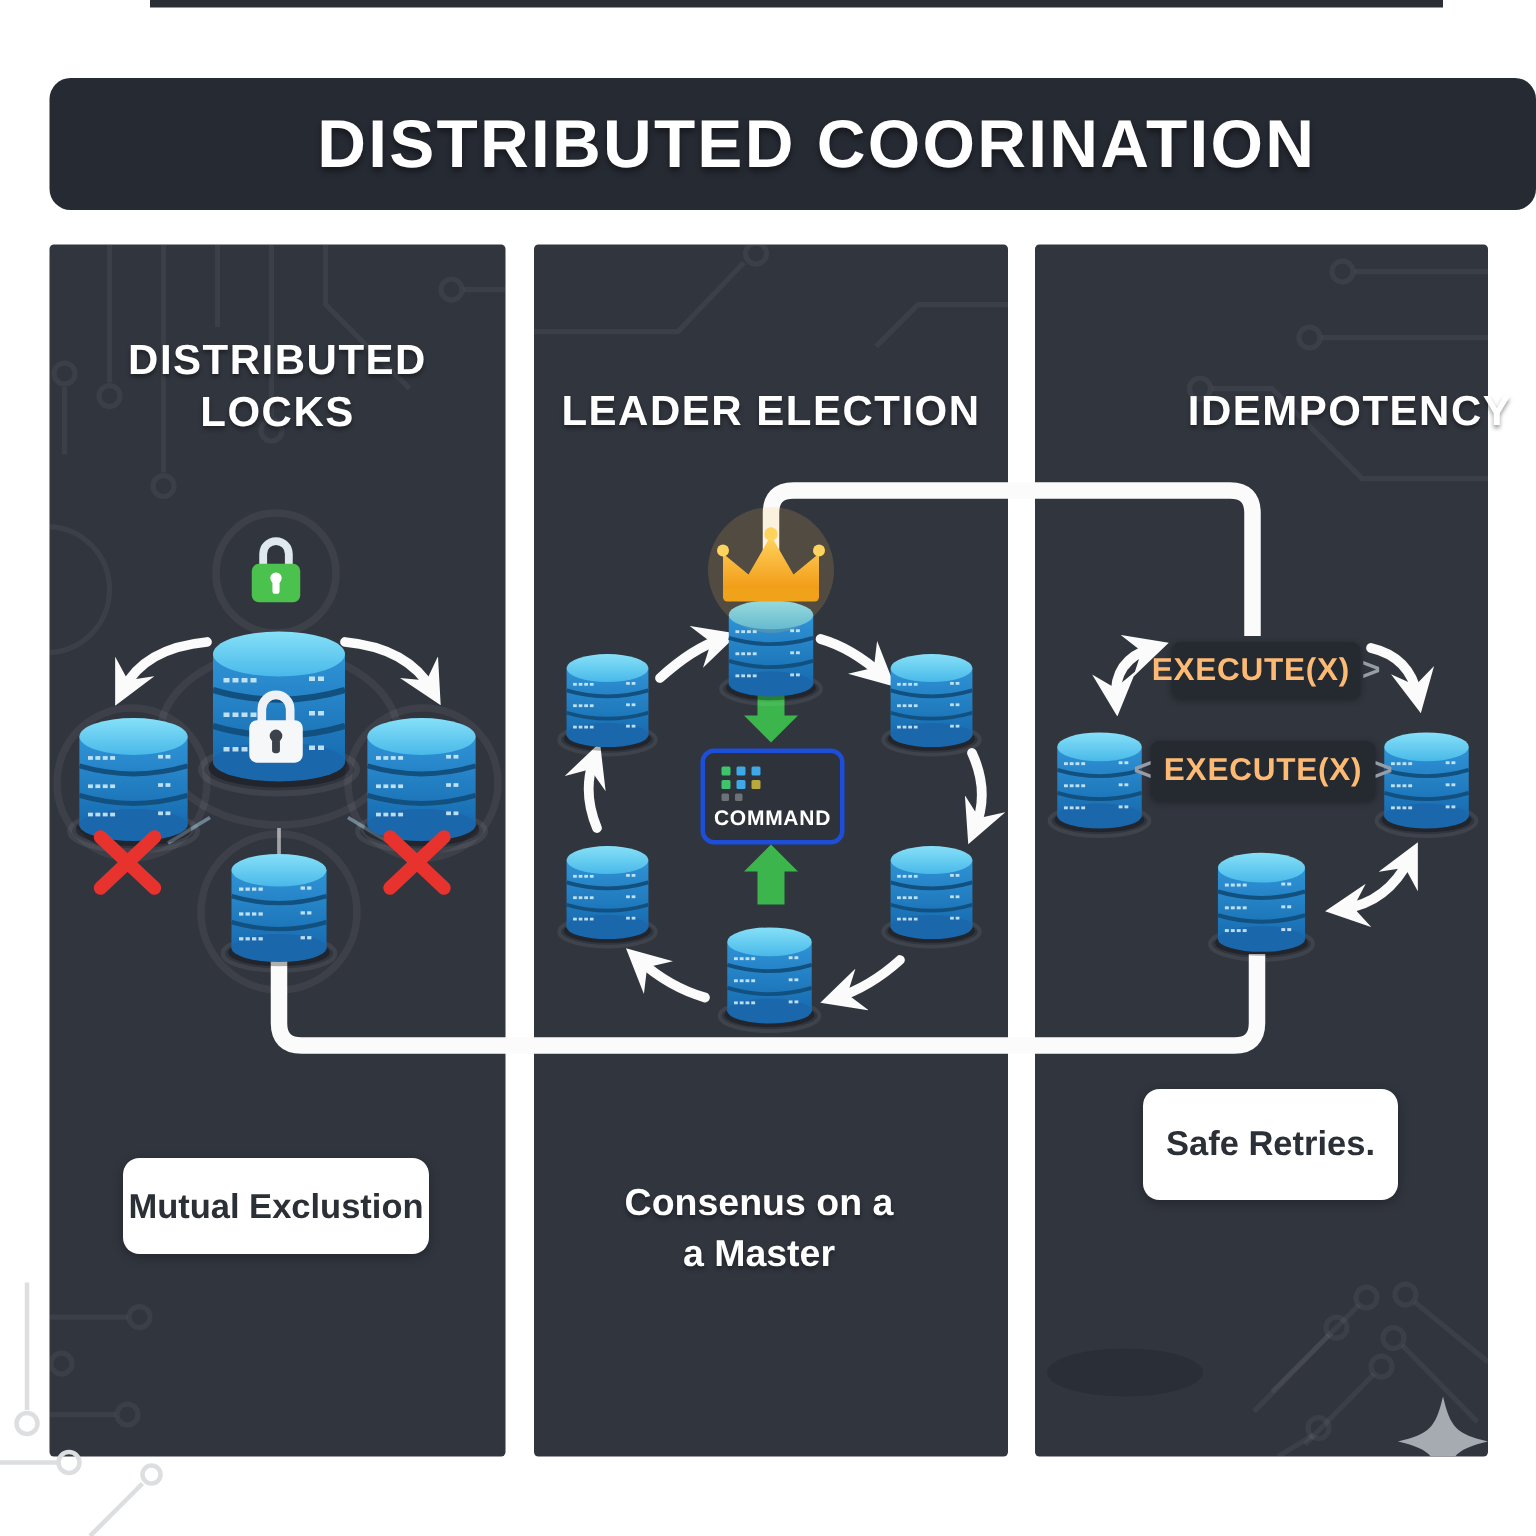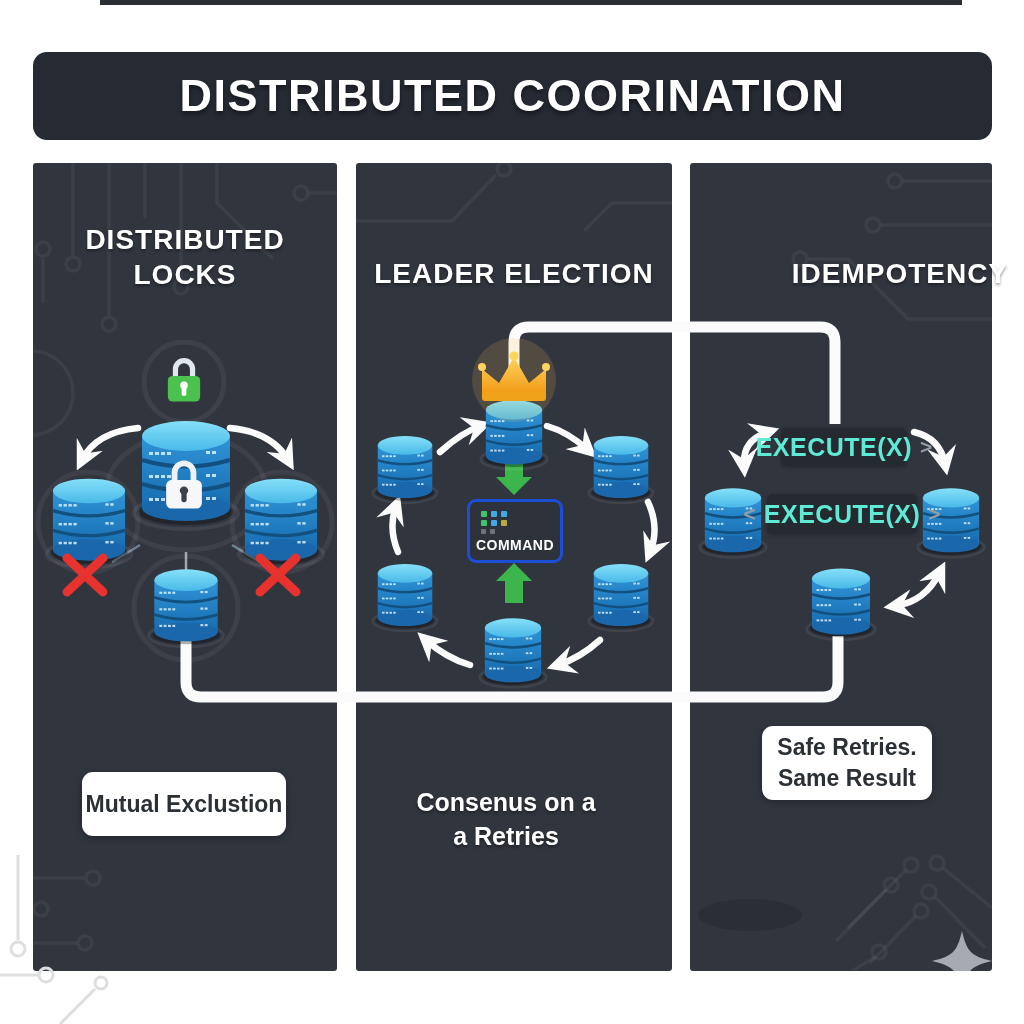--- a/index.html
+++ b/index.html
@@ -1,20 +1,20 @@
 <!DOCTYPE html>
 <html><head>
 <meta charset="utf-8">
 <style>
   html,body{margin:0;padding:0;background:#fff;}
   .canvas{position:relative;width:1024px;height:1024px;background:#ffffff;overflow:hidden;
           font-family:"Liberation Sans", sans-serif;}
   .top-strip{position:absolute;left:100px;top:0;width:862px;height:5px;background:#2b2e35;}
   .title-bar{position:absolute;left:33px;top:52px;width:959px;height:88px;background:#262a33;
-             border-radius:14px;display:flex;align-items:center;justify-content:center;}
+             border-radius:14px;display:flex;align-items:center;justify-content:center;padding-left:32px;}
   .title-bar span{color:#fff;font-size:45px;font-weight:bold;letter-spacing:1.5px;
                   text-shadow:0 3px 4px rgba(0,0,0,.45);}
   .panel{position:absolute;top:163px;height:808px;background:#31353e;border-radius:3px;overflow:hidden;}
   #panel-1{left:33px;width:304px;}
   #panel-2{left:356px;width:316px;}
   #panel-3{left:690px;width:302px;}
   .panel svg{position:absolute;left:0;top:0;}
   .heading{position:absolute;z-index:7;color:#fff;font-weight:bold;font-size:28px;letter-spacing:1px;
            text-align:center;line-height:1.25;text-shadow:0 2px 3px rgba(0,0,0,.4);}
   #h1{left:33px;top:222px;width:304px;}
@@ -27,21 +27,21 @@
   .dots{display:flex;flex-direction:column;gap:3px;margin:0 0 3px 11px;}
   .dot-row{display:flex;gap:4px;}
   .dot{width:6px;height:6px;border-radius:1px;}
   .d-g{background:#3ec46d;} .d-b{background:#3fa9e8;} .d-y{background:#b9a93c;} .d-s{background:#6d7277;width:5px;height:5px;}
   .command-box .cmd-label{color:#fff;font-weight:bold;font-size:14px;letter-spacing:.5px;text-align:center;}
   .exec-box{position:absolute;z-index:6;background:rgba(36,40,47,.92);border-radius:6px;
             display:flex;align-items:center;justify-content:center;gap:8px;
             box-shadow:0 1px 4px rgba(0,0,0,.3);}
   #exec-1{left:781px;top:428px;width:126px;height:38px;}
   #exec-2{left:767px;top:494px;width:150px;height:40px;}
-  .exec-box .lbl{color:#5eead4;font-weight:bold;font-size:25px;letter-spacing:.5px;}
+  .exec-box .lbl{color:#fdba74;font-weight:bold;font-size:21px;letter-spacing:.5px;}
   .exec-box .chev{color:#969da6;font-weight:bold;font-size:21px;}
   .pill{position:absolute;z-index:6;background:#fff;border-radius:11px;display:flex;flex-direction:column;
         align-items:center;justify-content:center;box-shadow:0 2px 7px rgba(0,0,0,.3);
         color:#2b2f36;font-weight:bold;text-align:center;}
   #pill-1{left:82px;top:772px;width:204px;height:64px;font-size:23px;}
   #pill-3{left:762px;top:726px;width:170px;height:74px;font-size:23px;line-height:1.35;}
   .caption-2{position:absolute;z-index:6;left:356px;top:786px;width:300px;text-align:center;
              color:#fff;font-weight:bold;font-size:25px;line-height:1.35;
              text-shadow:0 2px 3px rgba(0,0,0,.4);}
   .margin-traces{position:absolute;left:0;top:845px;z-index:1;}
@@ -295,25 +295,24 @@
     <span class="chev">&lt;</span>
     <span class="lbl">EXECUTE(X)</span>
     <span class="chev">&gt;</span>
   </div>
 
   <div class="pill" id="pill-1">
     <span>Mutual Exclustion</span>
   </div>
   <div class="caption-2">
     <div>Consenus on a</div>
-    <div>a Retries</div>
+    <div>a Master</div>
   </div>
   <div class="pill" id="pill-3">
     <span>Safe Retries.</span>
-    <span>Same Result</span>
   </div>
 
   <svg class="margin-traces" width="120" height="179">
     <g stroke="#dcdee0" stroke-width="3" fill="none">
       <path d="M18,10 V95"></path>
         <circle cx="18" cy="104" r="7"></circle>
       <path d="M0,130 H38"></path>
         <circle cx="46" cy="130" r="7"></circle>
       <path d="M60,179 L95,144"></path>
         <circle cx="101" cy="138" r="6"></circle>

